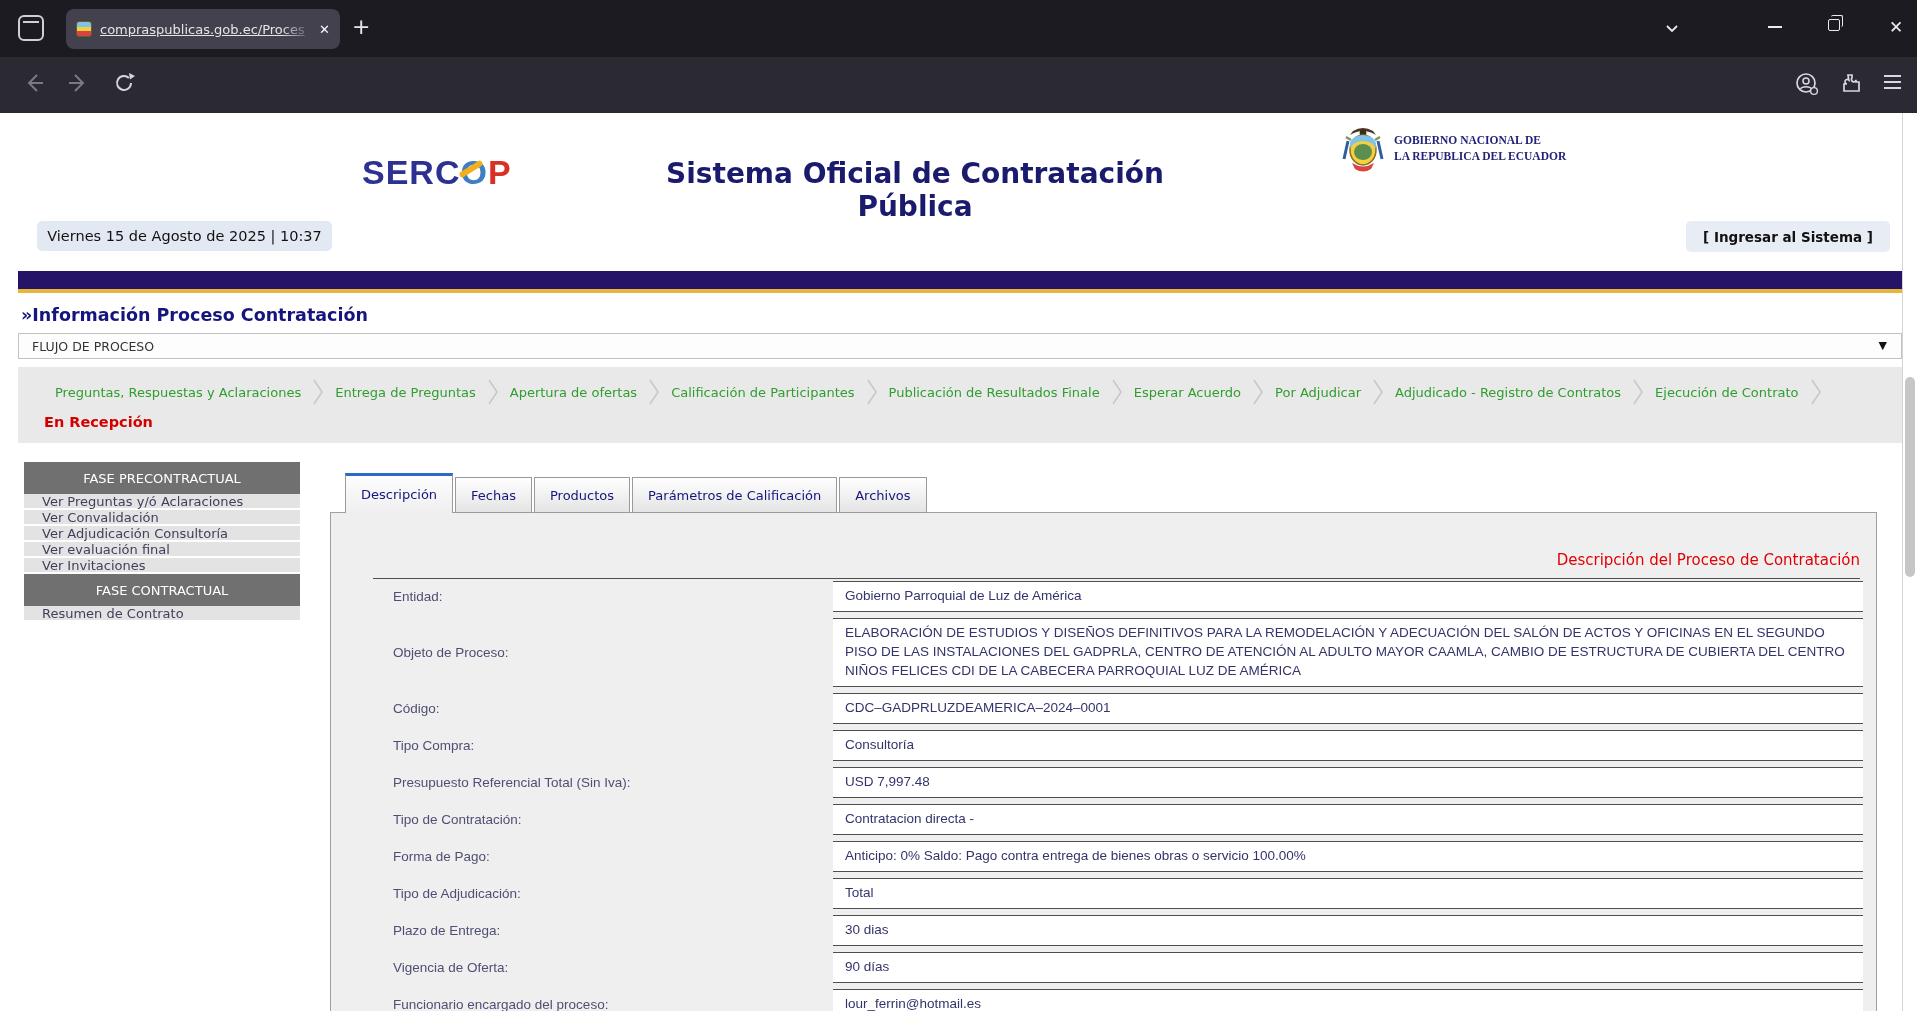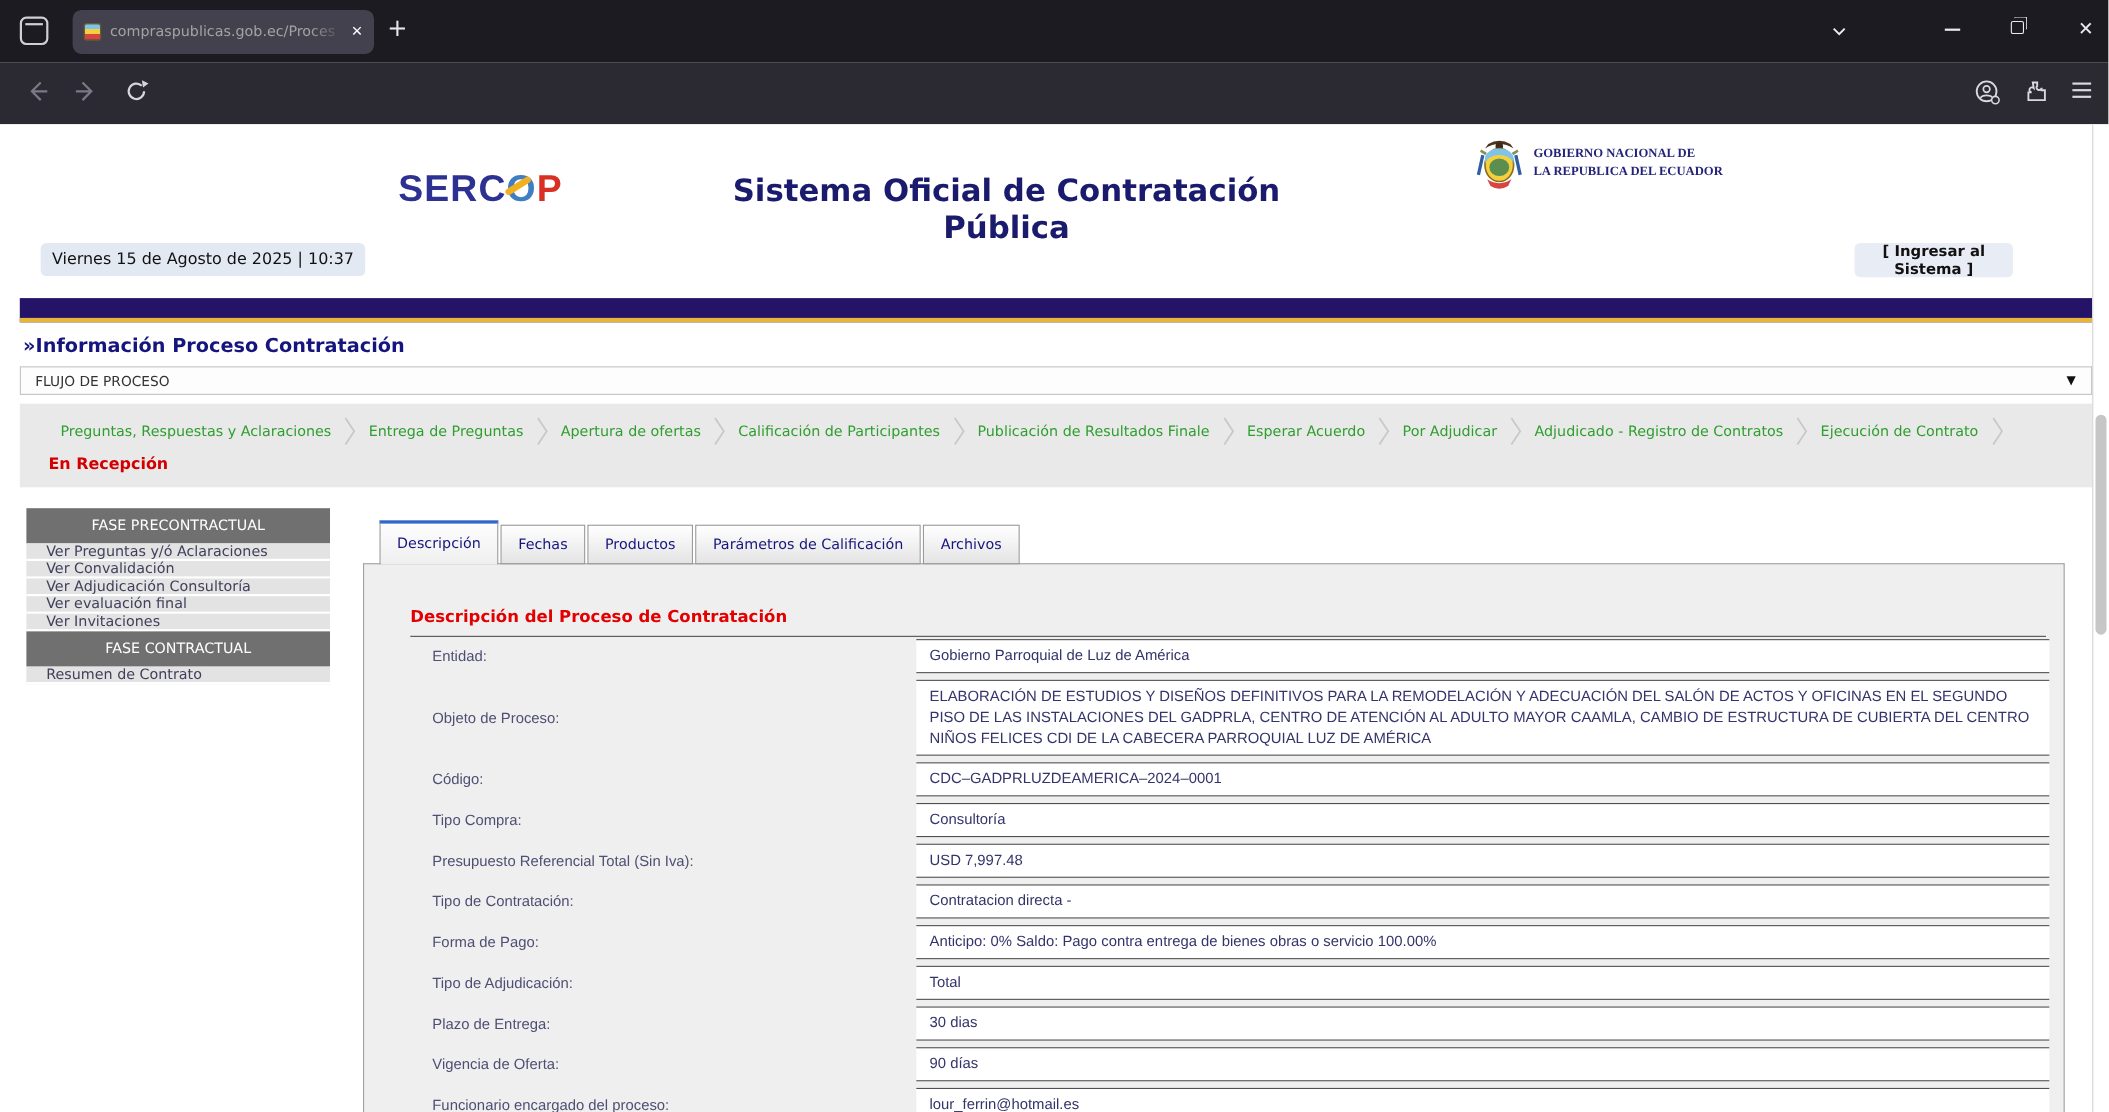--- a/index.html
+++ b/index.html
@@ -6,22 +6,22 @@
   html,body { width:1917px; height:1011px; background:#fff; font-family:"DejaVu Sans",sans-serif; }
   .screen { position:relative; width:1917px; height:1011px; overflow:hidden; background:#fff; }
 
   
   .tabbar { position:absolute; left:0; top:0; width:1917px; height:57px; background:#1c1b22; }
   .fxview { position:absolute; left:18px; top:15px; width:26px; height:26px; border:2px solid #cfcfd8; border-radius:6px; }
   .fxview::before { content:""; position:absolute; left:3px; right:3px; top:4px; height:2px; background:#cfcfd8; }
   .tab { position:absolute; left:66px; top:9px; width:274px; height:40px; background:#42414d; border-radius:8px; display:flex; align-items:center; padding:0 10px; }
   .favicon { width:16px; height:16px; border-radius:3px; margin-right:8px; flex:0 0 16px;
              background:linear-gradient(180deg,#7ec4e8 0 34%,#f4d03f 34% 66%,#d64541 66% 100%); border:1px solid #6b5b2a; }
-  .tab-title { color:#a3a3a3; font-size:13px; white-space:nowrap; overflow:hidden; flex:1;
-               -webkit-mask-image:linear-gradient(to right,#000 85%,transparent); mask-image:linear-gradient(to right,#000 85%,transparent); }
+  .tab-title { color:#e5e5e5; font-size:13px; white-space:nowrap; overflow:hidden; flex:1;
+               -webkit-mask-image:linear-gradient(to right,#000 85%,transparent); mask-image:linear-gradient(to right,#000 85%,transparent);text-decoration:underline; }
   .tab-close { color:#fbfbfe; font-size:13px; margin-left:6px; cursor:default; }
   .newtab { position:absolute; left:352px; top:14px; color:#e6e6ea; font-size:22px; line-height:26px; }
   .win-ctl { position:absolute; top:14px; color:#eaeaf0; font-size:15px; }
   .tabs-chevron { left:1664px; top:20px; position:absolute; }
   .min-btn { left:1768px; top:26px; position:absolute; width:14px; height:2px; background:#eaeaf0; }
   .restore-btn { left:1828px; top:19px; position:absolute; width:12px; height:12px; border:1.6px solid #eaeaf0; border-radius:2px; }
   .restore-btn::before { content:""; position:absolute; left:2px; top:-5px; width:11px; height:11px; border-top:1.6px solid #eaeaf0; border-right:1.6px solid #eaeaf0; border-radius:2px; }
   .close-btn { left:1889px; top:17px; position:absolute; font-size:17px; }
 
   .navbar { position:absolute; left:0; top:57px; width:1917px; height:56px; background:#2b2a33; }
@@ -37,21 +37,21 @@
   
   .page { position:absolute; left:0; top:113px; width:1903px; height:898px; background:#fff; }
   .logo { position:absolute; left:362px; top:40px; font-size:34px; font-weight:bold; letter-spacing:1px; font-family:"Liberation Sans",sans-serif; }
   .logo .l-serc { color:#2d3192;margin-top:30px; } .logo .l-o { color:#3f7ec2; position:relative; } .logo .l-p { color:#d93025; }
   .logo .l-o::after { content:""; position:absolute; left:-2px; top:13px; width:26px; height:6px; background:#f2b01e; transform:rotate(-32deg); border-radius:3px; }
   .main-title { position:absolute; left:615px; top:44px; width:600px; text-align:center; font-size:28px; font-weight:bold; color:#1b1b6d; }
   .gov { position:absolute; left:1340px; top:12px; display:flex; align-items:center; }
   .gov-text { margin-left:8px; font-family:"Liberation Serif",serif; font-weight:bold; font-size:11.5px; color:#23237a; line-height:1.35; }
   .date-chip { position:absolute; left:37px; top:108px; width:295px; height:30px; background:#e3e9f3; border-radius:5px;
                display:flex; align-items:center; justify-content:center; font-size:14.5px; color:#111; }
-  .login-btn { position:absolute; left:1686px; top:108px; width:144px; height:31px; background:#e8ecf4; border-radius:5px; border:none;
+  .login-btn { position:absolute; left:1686px; top:108px; width:204px; height:31px; background:#e8ecf4; border-radius:5px; border:none;
                font-family:"DejaVu Sans",sans-serif; font-weight:bold; font-size:13.5px; color:#111; cursor:pointer; }
   .navy-bar { position:absolute; left:18px; top:158px; width:1884px; height:22px; background:#241366; border-bottom:4px solid #e5b63b; }
 
   .section-title { position:absolute; left:21px; top:192px; font-size:17.5px; font-weight:bold; color:#15157d; }
   .flow-bar { position:absolute; left:18px; top:220px; width:1884px; height:26px; background:#fdfdfd; border:1px solid #c2c2c2;
               display:flex; align-items:center; font-size:12.5px; color:#333; padding-left:13px; cursor:pointer;text-align:right; }
   .flow-caret { position:absolute; right:14px; top:5px; font-size:11px; color:#111; }
 
   .crumb-strip { position:absolute; left:18px; top:254px; width:1884px; height:76px; background:#e9e9e9; }
   .steps { display:flex; align-items:center; padding:11px 12px 0 26px; }
@@ -64,22 +64,22 @@
   .side-head { height:32px; background:#707070; color:#fff; font-weight:normal; font-size:13px; display:flex; align-items:center; justify-content:center; }
   .side-item { height:16px; background:#e3e3e3; border-bottom:2px solid #fff; color:#40405c; font-size:13px; display:flex; align-items:center; padding-left:18px; cursor:pointer; }
 
   
   .panel { position:absolute; left:330px; top:399px; width:1547px; height:612px; background:#efeff0; border:1px solid #a0a0a0; }
   .tabs { position:absolute; left:345px; top:360px; display:flex; align-items:flex-end; z-index:2; }
   .tabb { height:36px; background:linear-gradient(#ffffff,#e4e4e4); border:1px solid #9a9a9a; border-left-width:1px; margin-right:2px;
           color:#15157d; font-size:13px; display:flex; align-items:center; padding:0 15px; cursor:pointer; }
   .tabb.active { height:40px; border-top:3px solid #2e68c8; border-bottom:none; background:linear-gradient(#fdfdfd,#efeff0); }
 
-  .desc-head { position:absolute; left:42px; right:16px; top:38px; color:#e30000; font-weight:bold; font-size:15px;
-               padding-bottom:9px; border-bottom:1px solid #4f4f4f; }
+  .desc-head { position:absolute; left:42px; right:16px; top:38px; color:#e30000; font-weight:normal; font-size:15px;
+               padding-bottom:9px; border-bottom:1px solid #4f4f4f;text-align:right; }
   .dtable { position:absolute; left:62px; top:68px; width:1470px; }
   .drow { display:flex; align-items:center; margin-bottom:6px; }
   .dlabel { width:440px; color:#4f4f73; font-size:13.5px; font-family:"Liberation Sans",sans-serif; padding-right:10px; }
   .dvalue { flex:1; background:#fff; border-top:1px solid #4f4f4f; border-bottom:1px solid #4f4f4f; min-height:31px;
             display:flex; align-items:center; padding:5px 12px; color:#34346b; font-size:13.5px; font-family:"Liberation Sans",sans-serif; line-height:1.4; }
 
   
   .scrollbar { position:absolute; right:0; top:113px; width:15px; height:898px; background:#fff; border-left:1px solid #d4d4d4; }
   .scroll-thumb { position:absolute; left:2px; top:264px; width:10px; height:200px; background:#c6c6c6; border-radius:6px; }
 </style>

